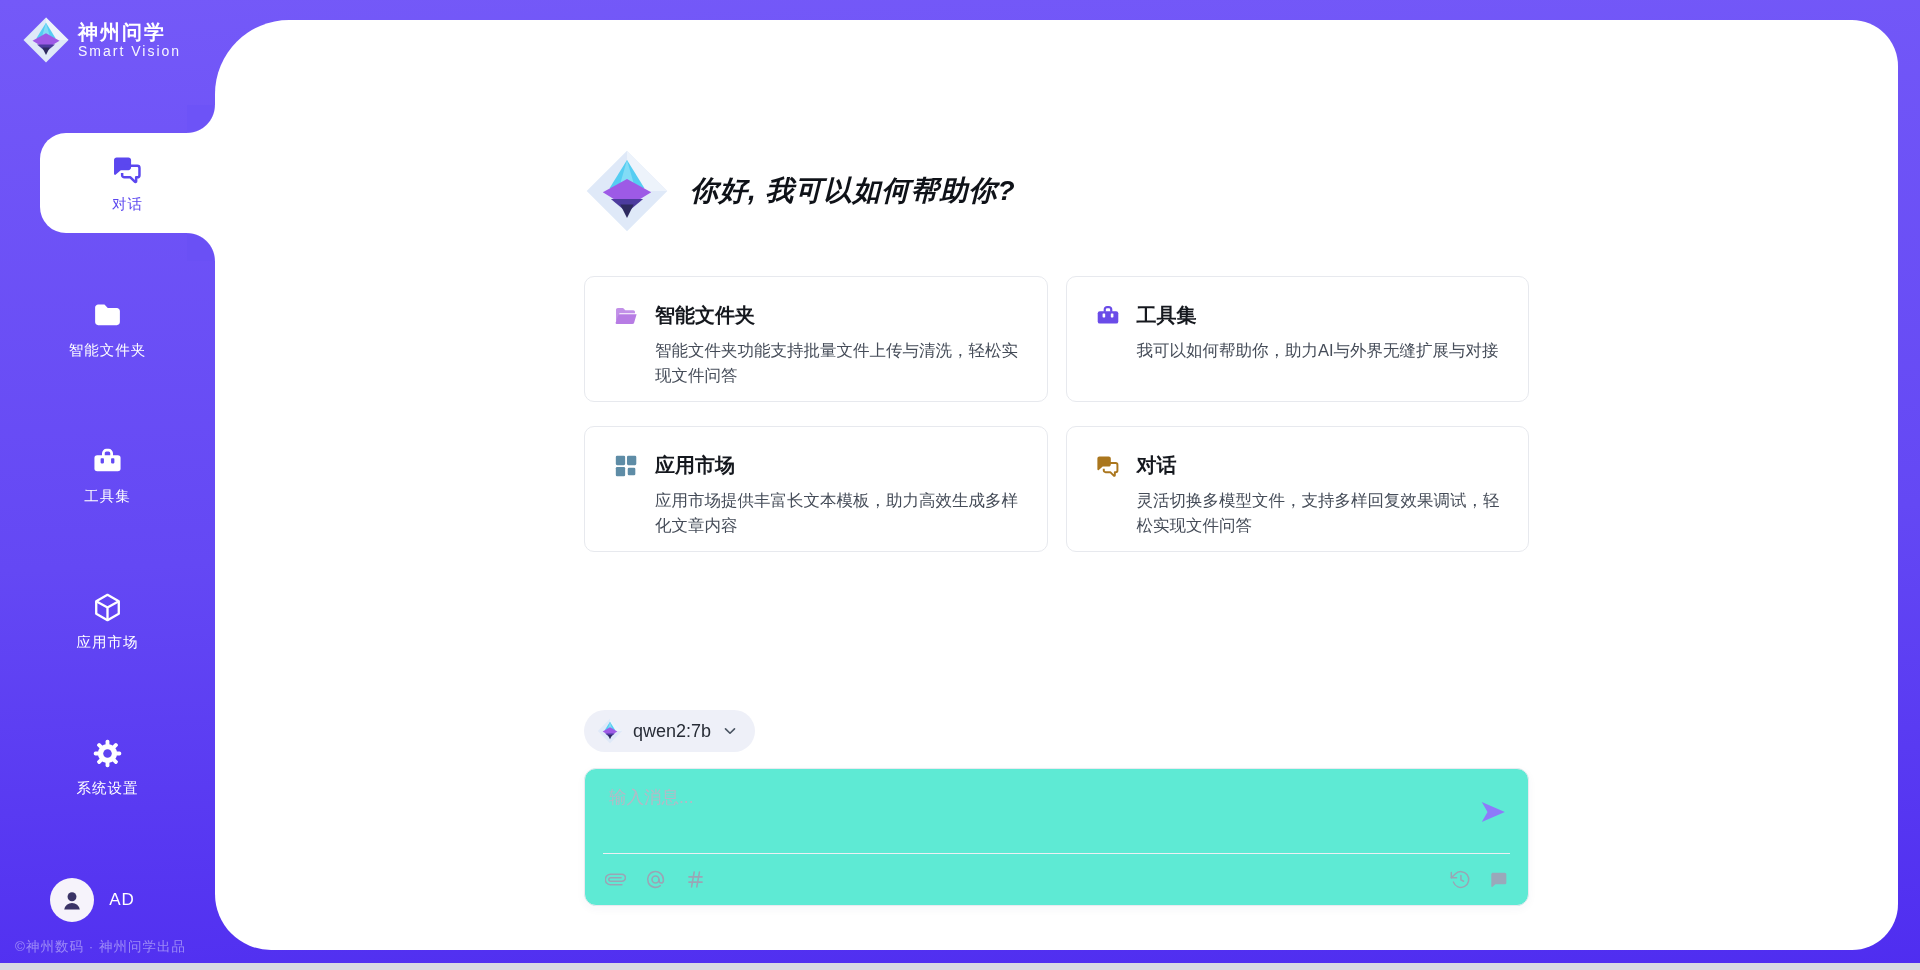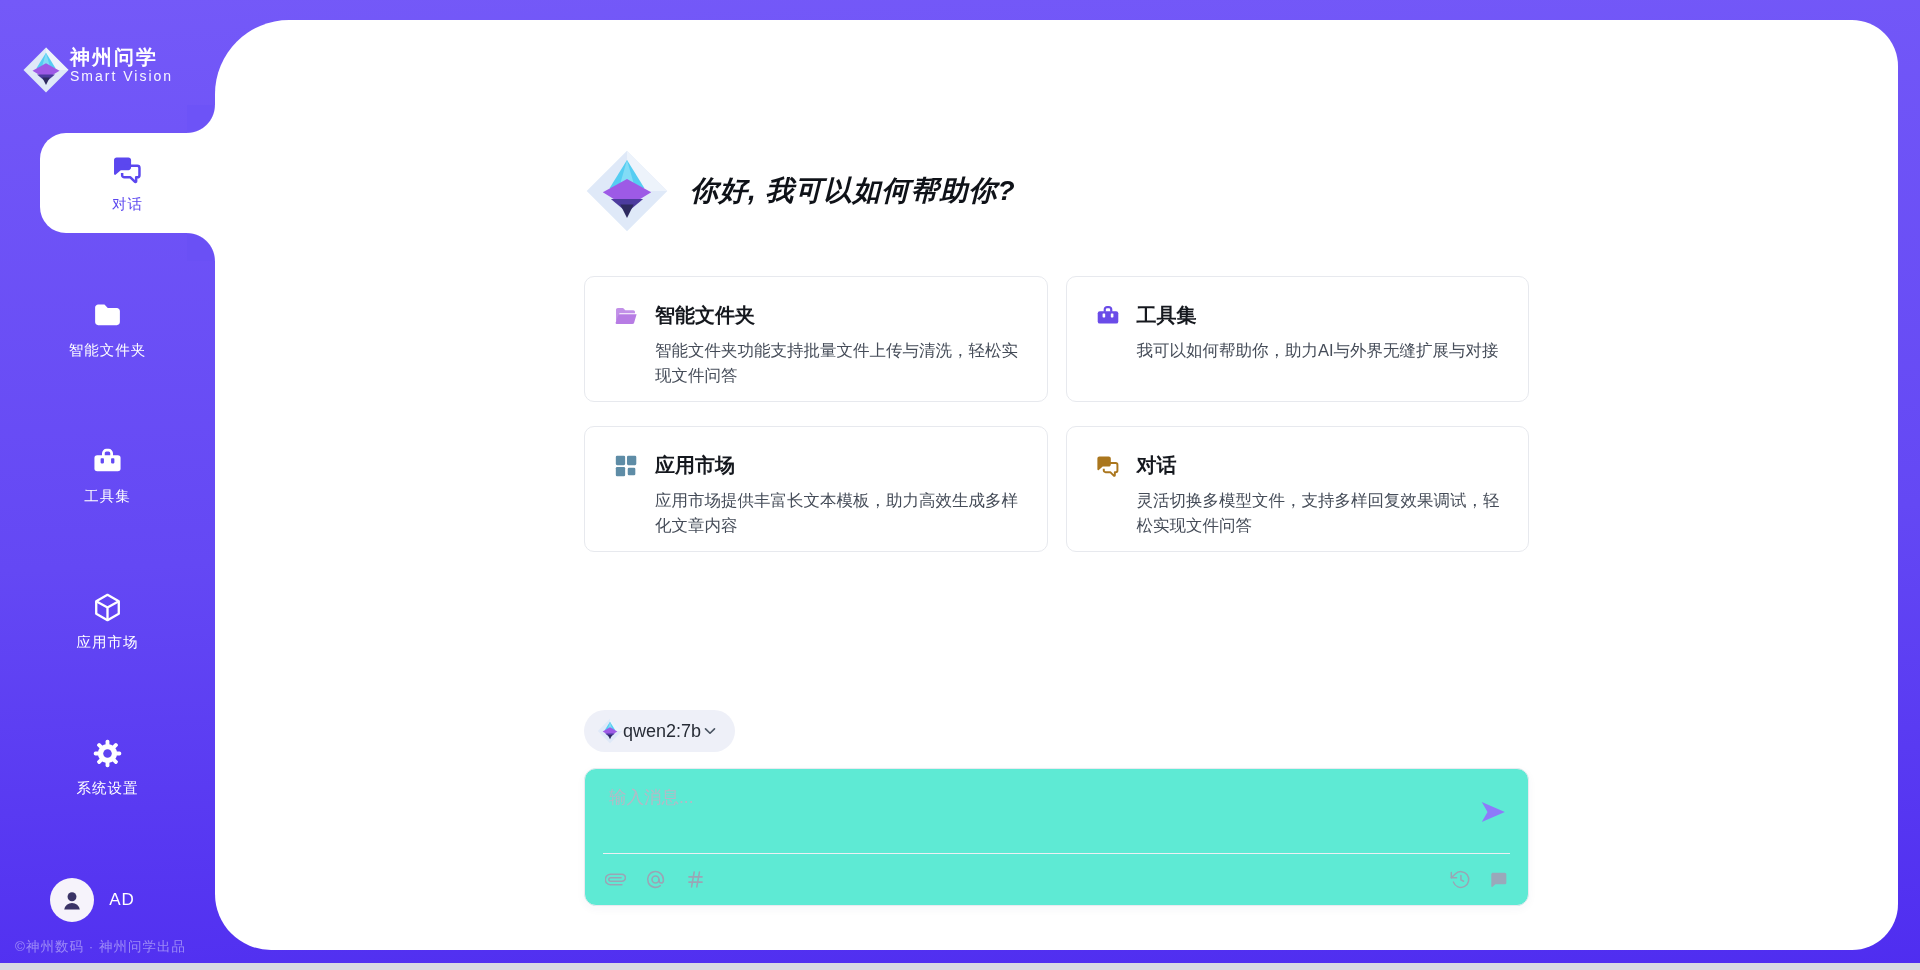--- a/index.html
+++ b/index.html
@@ -7,21 +7,21 @@
   body {
     font-family:"Liberation Sans","DejaVu Sans",sans-serif;
     background:linear-gradient(178deg,#7459f8 0%,#6448f4 55%,#4f2df0 100%);
     position:relative; color:#1b1e25;
   }
   
   .bottom-strip { position:absolute; left:0; bottom:0; width:100%; height:7px; background:#d8d9e3; z-index:5; }
 
   
   .sidebar { position:absolute; left:0; top:0; width:215px; height:100%; z-index:2; }
-  .logo { position:absolute; top:16px; left:22px; display:flex; gap:0;margin-top:30px; }
+  .logo { position:absolute; top:16px; left:22px; display:flex; align-items:center; gap:8px; }
   .logo svg { width:48px; height:48px; }
   .logo-name { font-size:20px; font-weight:bold; color:#fff; letter-spacing:2px; line-height:22px; }
   .logo-sub { font-size:14px; color:#fff; letter-spacing:2px; opacity:.95; }
 
   .nav { position:absolute; top:133px; left:0; width:215px; }
   .nav-item { height:100px; margin-bottom:46px; display:flex; flex-direction:column;
               align-items:center; justify-content:center; gap:9px; color:#fff; cursor:pointer; }
   .nav-item svg { width:37px; height:33px; }
   .nav-label { font-size:14.5px; letter-spacing:1px; }
   .nav-item.active { background:#fff; margin-left:40px; border-radius:26px 0 0 26px;
@@ -51,21 +51,21 @@
 
   .cards { margin-top:42px; display:grid; grid-template-columns:1fr 1fr; gap:24px 18px; }
   .card { height:126px; background:#fff; border:1px solid #e7e9ee; border-radius:10px;
           padding:25px 28px 0; cursor:pointer; }
   .card-head { display:flex; align-items:center; gap:16px; }
   .card-head svg { width:26px; height:26px; flex:none; }
   .card-title { font-size:20px; font-weight:bold; color:#15181e; }
   .card-desc { margin:9px 0 0 42px; font-size:16.5px; line-height:25px; color:#454c58; }
 
   .model-row { margin-top:158px; }
-  .model-pill { display:inline-flex; align-items:center; height:42px;
+  .model-pill { display:inline-flex; align-items:center; gap:10px; height:42px;
                 padding:0 16px 0 13px; background:#eef0f8; border-radius:21px; cursor:pointer; }
   .model-pill svg.mini-logo { width:26px; height:26px; }
   .model-name { font-size:18px; color:#272c36; }
   .model-pill svg.chev { width:18px; height:18px; }
 
   .composer { margin-top:16px; height:138px; background:#5eead4; border:1px solid #e8eaf0;
               border-radius:12px; box-shadow:0 3px 10px rgba(40,50,90,.04);
               display:flex; flex-direction:column; overflow:hidden; }
   .composer-top { flex:1; display:flex; align-items:flex-start; padding:16px 20px 0 24px; }
   .message-input { flex:1; height:60px; border:none; outline:none; resize:none;

